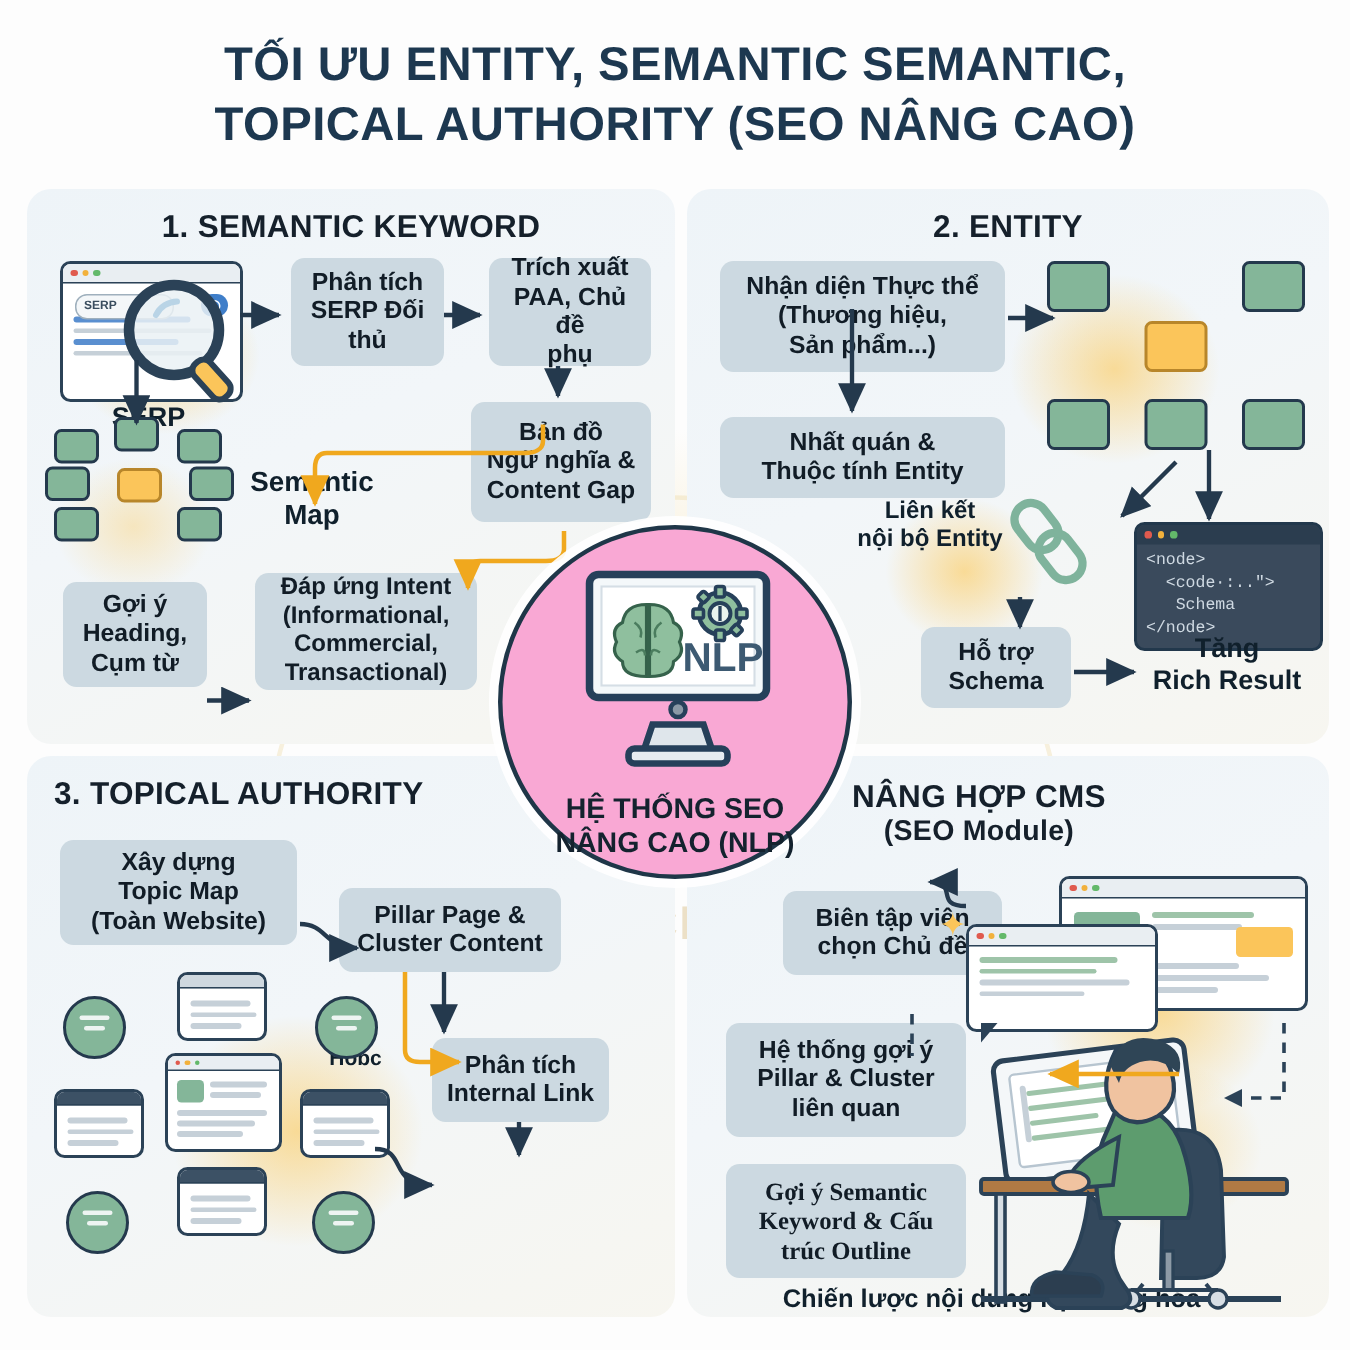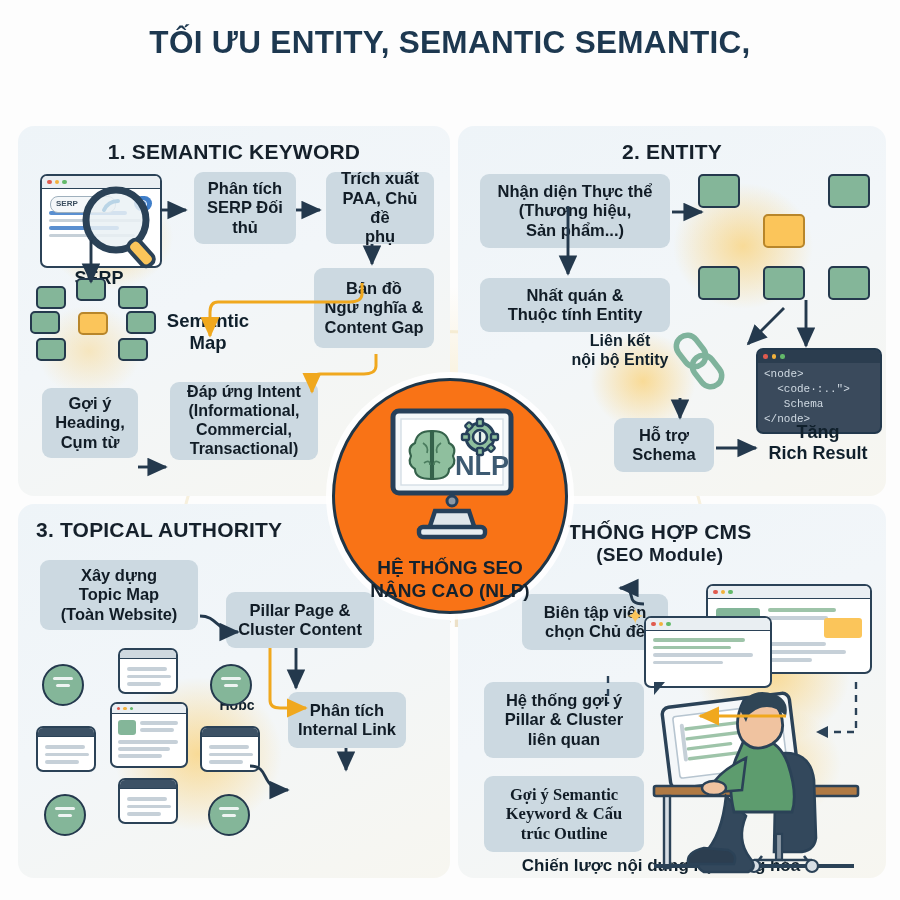--- a/index.html
+++ b/index.html
@@ -106,20 +106,21 @@
 
 <div id="stage">
 
   <div class="wm wm-swoosh"></div>
   <div class="wm wm-arc"></div>
   <div class="wm wm-letters">LHT</div>
   <div class="wm wm-sub">Nhanh - Chuẩn - Đẹp</div>
 
   <div class="title">
     <div>TỐI ƯU ENTITY, SEMANTIC SEMANTIC,</div>
+    <div>TOPICAL AUTHORITY (SEO NÂNG CAO)</div>
   </div>
 
   <div class="panel" id="p1">
     <div class="glow" style="left:2px;top:36px;width:180px;height:150px;"></div>
     <div class="glow" style="left:-4px;top:160px;width:150px;height:130px;opacity:.6;"></div>
     <div class="ptitle" style="top:14px;">1. SEMANTIC KEYWORD</div>
 
     <div class="browser" style="left:22px;top:48px;width:118px;height:90px;">
       <div class="bbar">
           <span class="dot d1"></span>
@@ -265,21 +266,21 @@
           <div class="cl" style="width:20px;margin-top:11px;"></div>
           <div class="cl" style="width:14px;"></div>
         </div>
     </div>
   </div>
 
   <div class="panel" id="p4">
     <div class="glow" style="left:205px;top:70px;width:220px;height:200px;"></div>
     <div class="glow" style="left:230px;top:180px;width:180px;height:160px;opacity:.7;"></div>
     <div class="ptitle" style="top:16px;padding-left:110px;width:auto;text-align:center;">
-      <span>THỐNG HỢP CMS</span>
+      <span>NÂNG HỢP CMS</span>
       <span class="sub">(SEO Module)</span>
     </div>
 
     <div class="box" style="left:26px;top:178px;width:160px;height:76px;">Hệ thống gợi ý<br>Pillar &amp; Cluster<br>liên quan</div>
     <div class="box" style="left:64px;top:90px;width:146px;height:56px;">Biên tập viên<br>chọn Chủ đề</div>
     <div class="box" style="left:26px;top:272px;width:160px;height:76px;font-family:Liberation Serif, serif;">Gợi ý Semantic<br>Keyword &amp; Cấu<br>trúc Outline</div>
     <div class="cap" style="left:38px;top:352px;width:330px;font-size:17px;">Chiến lược nội dung hệ thống hóa</div>
 
     <div class="browser" style="left:248px;top:80px;width:162px;height:86px;">
       <div class="bbar">
@@ -387,21 +388,21 @@
     </g>
 
     <g stroke="#f0a81e" stroke-width="3" fill="none" marker-end="url(#ao)">
       <path d="M362 283 L362 294 C362 300 356 302 350 302 L218 302 C212 302 210 306 210 312 L210 336"></path>
       <path d="M376 354 L376 366 C376 372 370 374 364 374 L320 374 C314 374 312 378 312 384 L312 392"></path>
       <path d="M270 648 L270 700 C270 706 274 708 280 708 L306 708"></path>
       <path d="M786 716 L700 716"></path>
     </g>
   </svg>
 
-  <div style="position:absolute;left:332px;top:378px;width:230px;height:230px;border-radius:50%;background:#f97316;border:3.2px solid #1f3648;box-shadow:0 0 0 6px rgba(255,255,255,.9);">
+  <div style="position:absolute;left:332px;top:350px;width:230px;height:230px;border-radius:50%;background:#f9a8d4;border:3.2px solid #1f3648;box-shadow:0 0 0 6px rgba(255,255,255,.9);">
 
     <svg width="230" height="150" style="position:absolute;left:0;top:22px;">
       <rect x="58" y="8" width="118" height="82" rx="6" fill="#f4f8fa" stroke="#26405a" stroke-width="5"></rect>
       <rect x="66" y="16" width="102" height="66" fill="#ffffff" stroke="#d5dee5" stroke-width="1.4"></rect>
 
       <g transform="translate(76,26)" stroke="#35624b" stroke-width="2.1" fill="#8fbf9e">
         <path d="M20 2 q-14 0 -16 12 q-8 4 -4 13 q-4 8 4 13 q0 10 16 10 z"></path>
         <path d="M22 2 q14 0 16 12 q8 4 4 13 q4 8 -4 13 q0 10 -16 10 z"></path>
         <path d="M21 3 L21 50" stroke="#35624b" stroke-width="2.1" fill="none"></path>
         <path d="M12 14 q6 4 4 10 M30 14 q-6 4 -4 10 M13 34 q6 -4 6 2 M29 34 q-6 -4 -6 2" fill="none" stroke="#4a7c5e" stroke-width="1.7"></path>

